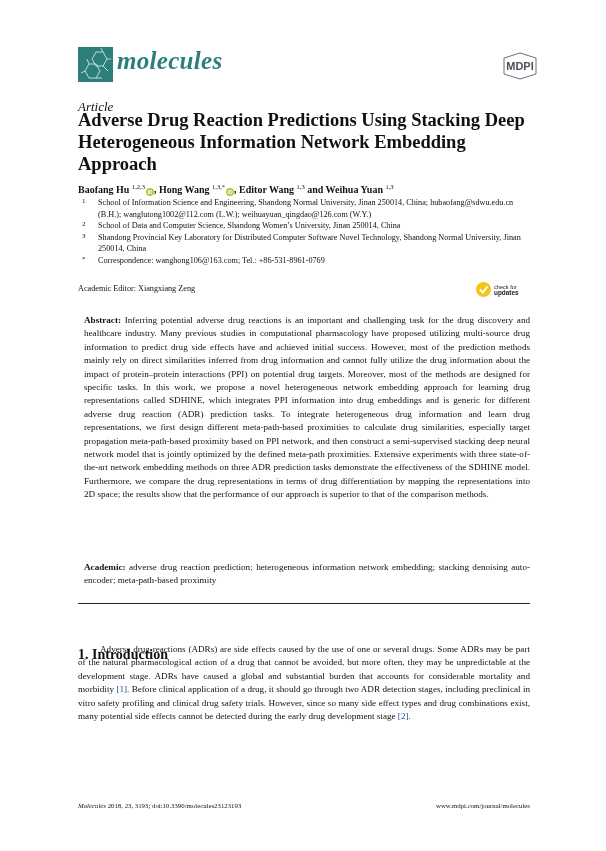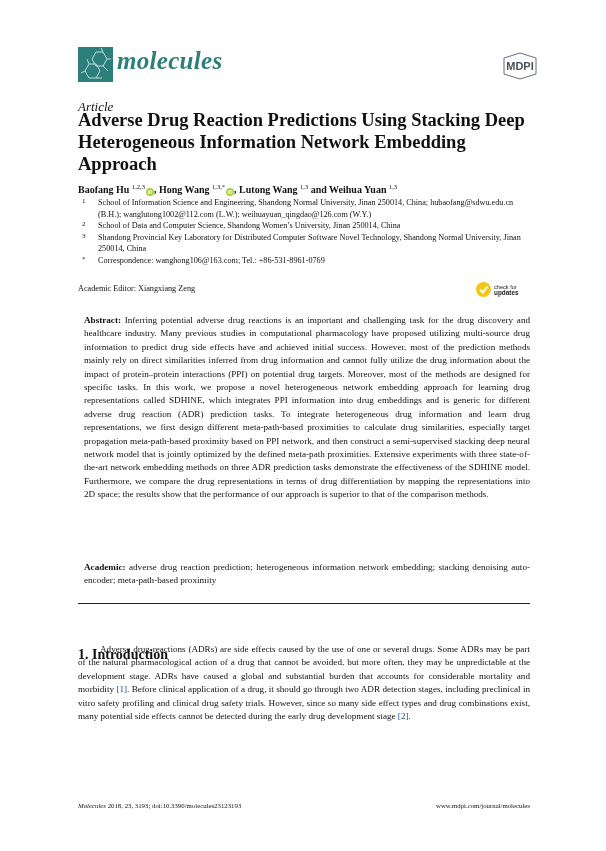--- a/index.html
+++ b/index.html
@@ -79,21 +79,21 @@
   </div>
 
   <div class="article-type">Article</div>
   <div class="title">Adverse Drug Reaction Predictions Using Stacking Deep Heterogeneous Information Network Embedding Approach</div>
 
   <div class="authors">
     <span>Baofang Hu</span>
     <sup>1,2,3</sup><span class="orcid">iD</span><span>, </span>
     <span>Hong Wang</span>
     <sup>1,3,*</sup><span class="orcid">iD</span><span>, </span>
-    <span>Lutong Wang</span>
+    <span>Editor Wang</span>
     <sup>1,3</sup><span> and </span>
     <span>Weihua Yuan</span>
     <sup>1,3</sup>
   </div>
 
   <div class="affils">
     <div class="affil">
       <span class="mark">1</span>
       <span>School of Information Science and Engineering, Shandong Normal University, Jinan 250014, China; hubaofang@sdwu.edu.cn (B.H.); wanglutong1002@112.com (L.W.); weihuayuan_qingdao@126.com (W.Y.)</span>
     </div>

